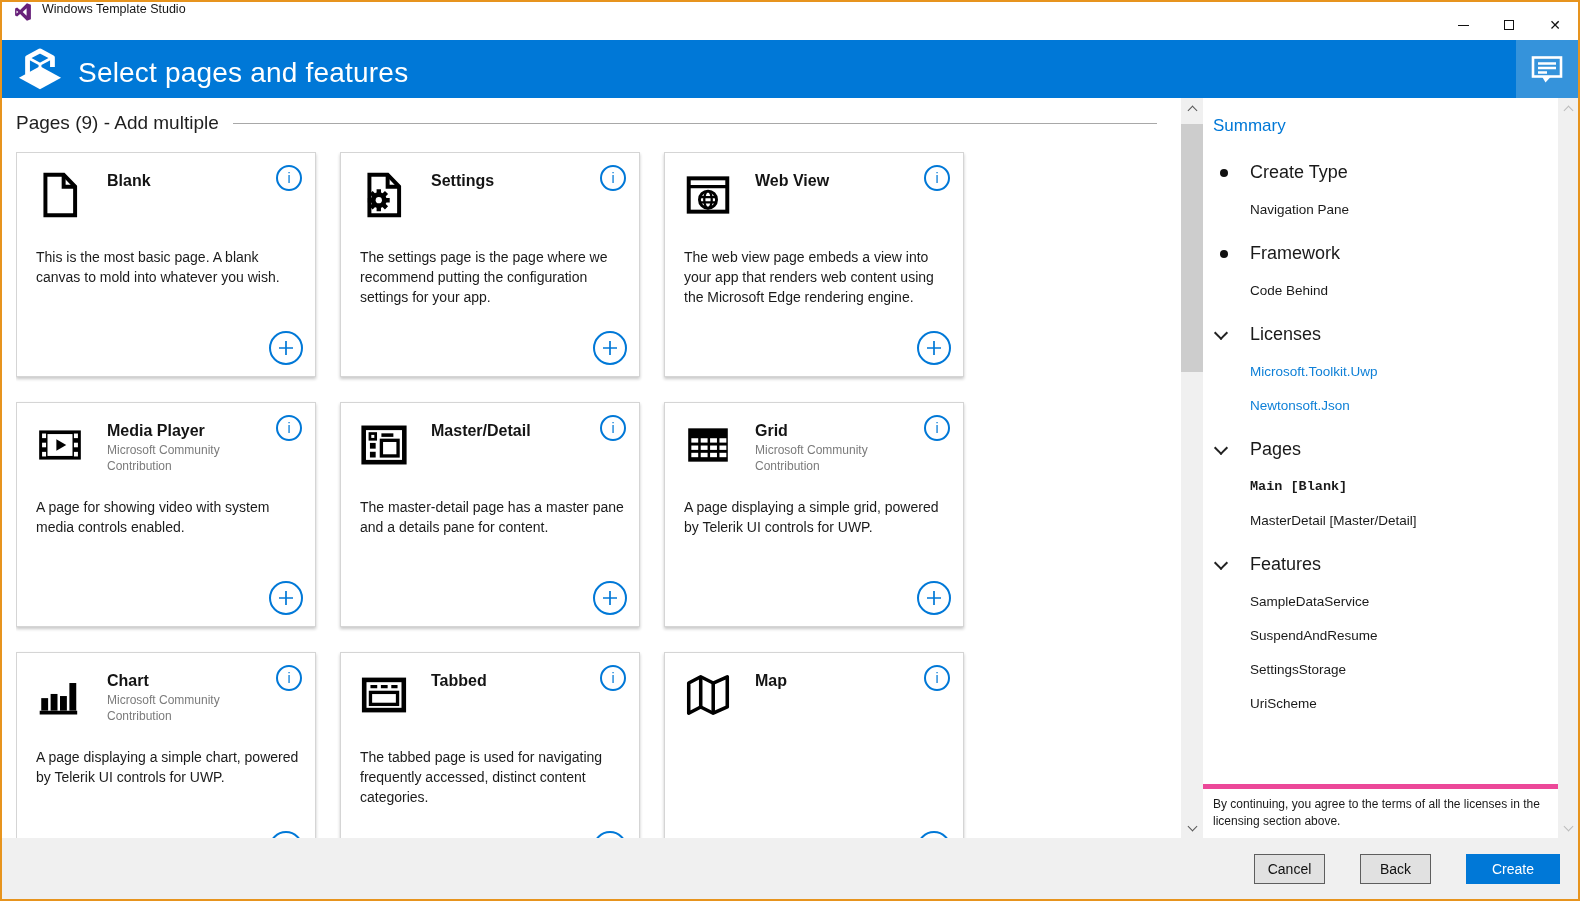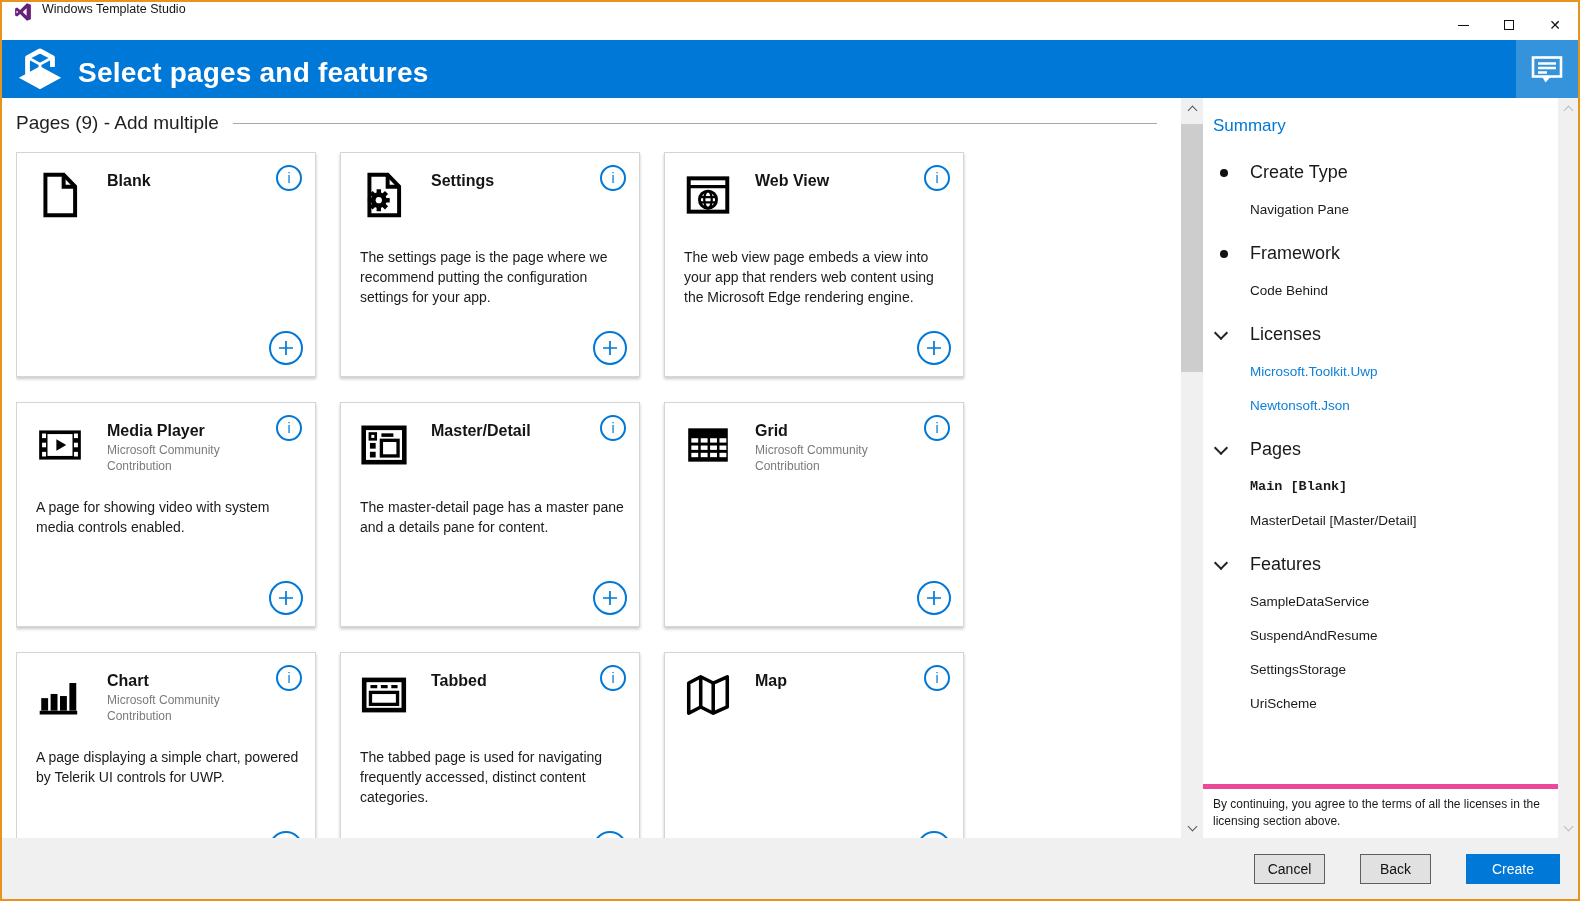--- a/index.html
+++ b/index.html
@@ -15,21 +15,21 @@
   .win-controls{margin-left:auto;display:flex;height:100%;}
   .winbtn{width:46px;height:100%;background:transparent;border:none;display:flex;align-items:center;justify-content:center;cursor:pointer;padding:0;}
   .glyph-min{width:11px;height:1px;background:#111;display:block;}
   .glyph-max{width:10px;height:10px;border:1px solid #111;display:block;box-sizing:border-box;}
   .glyph-close{font-size:14px;color:#111;line-height:1;}
 
   
   .appheader{position:absolute;top:38px;left:0;right:0;height:58px;background:var(--header-blue,#0078d7);display:flex;align-items:center;}
   .wts-logo{margin-left:12px;width:52px;height:46px;display:block;}
   .wts-logo svg{width:100%;height:100%;display:block;}
-  .appheader-title{margin:11px 0 4px 12px;font-size:28px;font-weight:700;color:#fff;letter-spacing:.2px;}
+  .appheader-title{margin:11px 0 4px 12px;font-size:28px;font-weight:400;color:#fff;letter-spacing:.2px;}
   .feedback-btn{position:absolute;right:0;top:0;width:62px;height:58px;background:var(--feedback-panel-blue,#3593DB);border:none;display:flex;align-items:center;justify-content:center;cursor:pointer;padding:0;}
   .feedback-btn svg{width:32px;height:30px;display:block;}
 
   
   .section-head{position:absolute;top:110px;left:14px;width:1141px;display:flex;align-items:center;gap:14px;}
   .section-title{font-size:19px;color:#1f1f1f;white-space:nowrap;}
   .section-rule{flex:1;height:1px;background:#a8a8a8;}
 
   
   #cards-grid{position:absolute;left:14px;top:150px;width:1126px;height:686px;display:flex;flex-wrap:wrap;
@@ -141,20 +141,21 @@
           <svg viewBox="0 0 48 48">
             <path d="M10 4.5h17.5L38.5 16v27.5H10Z" fill="none" stroke="#000" stroke-width="3.8"></path>
             <path d="M27.5 4.5V16h11" fill="none" stroke="#000" stroke-width="3.8"></path>
           </svg>
         </span>
     <div class="card-head">
       <div class="card-title">Blank</div>
 
     </div>
     <button class="info-btn">i</button>
+    <div class="card-desc">This is the most basic page. A blank canvas to mold into whatever you wish.</div>
     <button class="add-btn">
           <svg viewBox="0 0 20 20">
             <path d="M10 3v14M3 10h14" stroke="currentColor" stroke-width="1.7" fill="none"></path>
           </svg>
         </button>
   </div>
   <div class="card">
     <span class="card-icon">
           <svg viewBox="0 0 48 48">
             <path d="M10 4.5h17.5L38.5 16v27.5H10Z" fill="none" stroke="#000" stroke-width="3.8"></path>
@@ -269,20 +270,21 @@
               <rect x="26" y="31.5" width="6.6" height="4.2"></rect>
               <rect x="35" y="31.5" width="6.6" height="4.2"></rect>
             </g>
           </svg>
         </span>
     <div class="card-head">
       <div class="card-title">Grid</div>
       <div class="card-subtitle">Microsoft Community Contribution</div>
     </div>
     <button class="info-btn">i</button>
+    <div class="card-desc">A page displaying a simple grid, powered by Telerik UI controls for UWP.</div>
     <button class="add-btn">
           <svg viewBox="0 0 20 20">
             <path d="M10 3v14M3 10h14" stroke="currentColor" stroke-width="1.7" fill="none"></path>
           </svg>
         </button>
   </div>
   <div class="card">
     <span class="card-icon">
           <svg viewBox="0 0 48 48">
             <path d="M4.5 41h36" stroke="#000" stroke-width="3.6"></path>

